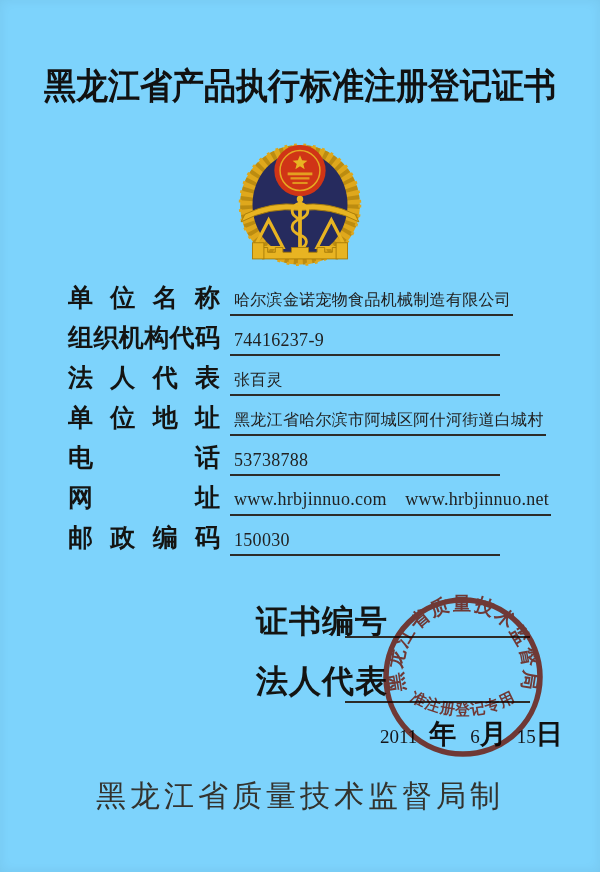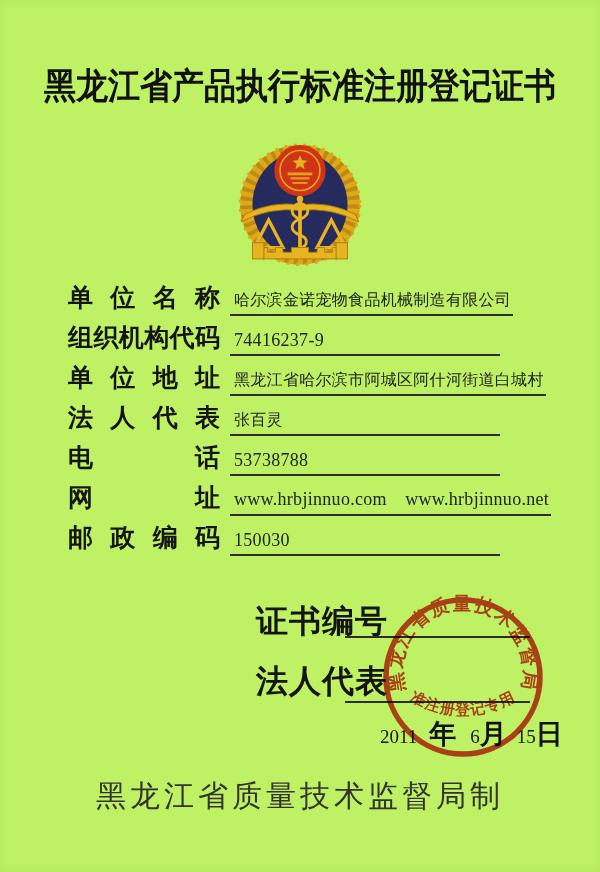--- a/index.html
+++ b/index.html
@@ -1,19 +1,19 @@
 <!DOCTYPE html>
 <html><head>
 <meta charset="utf-8">
 <style>
   * { margin:0; padding:0; box-sizing:border-box; }
   body { background:#e8e8e6; font-family:"Liberation Serif","DejaVu Serif",serif; }
   .page {
     position:relative; width:600px; height:872px; margin:0 auto;
-    background:#bef264; overflow:hidden;
+    background:#7dd3fc; overflow:hidden;
     box-shadow: inset 0 0 12px rgba(0,0,0,0.06);
     color:#1c1c1a;
   }
   .title {
     position:absolute; top:62px; left:0; width:100%;
     text-align:center; font-size:32px; font-weight:900;
     letter-spacing:0px; transform:scaleY(1.12); transform-origin:top center;
     color:#111;
   }
   .emblem-wrap { position:absolute; top:134px; left:50%; transform:translateX(-50%); }
@@ -106,26 +106,26 @@
   <div class="form">
     <div class="field-row">
       <div class="field-label">单位名称</div>
       <div class="field-value">哈尔滨金诺宠物食品机械制造有限公司</div>
     </div>
     <div class="field-row num">
       <div class="field-label">组织机构代码</div>
       <div class="field-value">74416237-9</div>
     </div>
     <div class="field-row">
+      <div class="field-label">法人代表</div>
+      <div class="field-value">张百灵</div>
+    </div>
+    <div class="field-row">
       <div class="field-label">单位地址</div>
       <div class="field-value">黑龙江省哈尔滨市阿城区阿什河街道白城村</div>
-    </div>
-    <div class="field-row">
-      <div class="field-label">法人代表</div>
-      <div class="field-value">张百灵</div>
     </div>
     <div class="field-row num">
       <div class="field-label">电话</div>
       <div class="field-value">53738788</div>
     </div>
     <div class="field-row num">
       <div class="field-label">网址</div>
       <div class="field-value">www.hrbjinnuo.com　www.hrbjinnuo.net</div>
     </div>
     <div class="field-row num">

